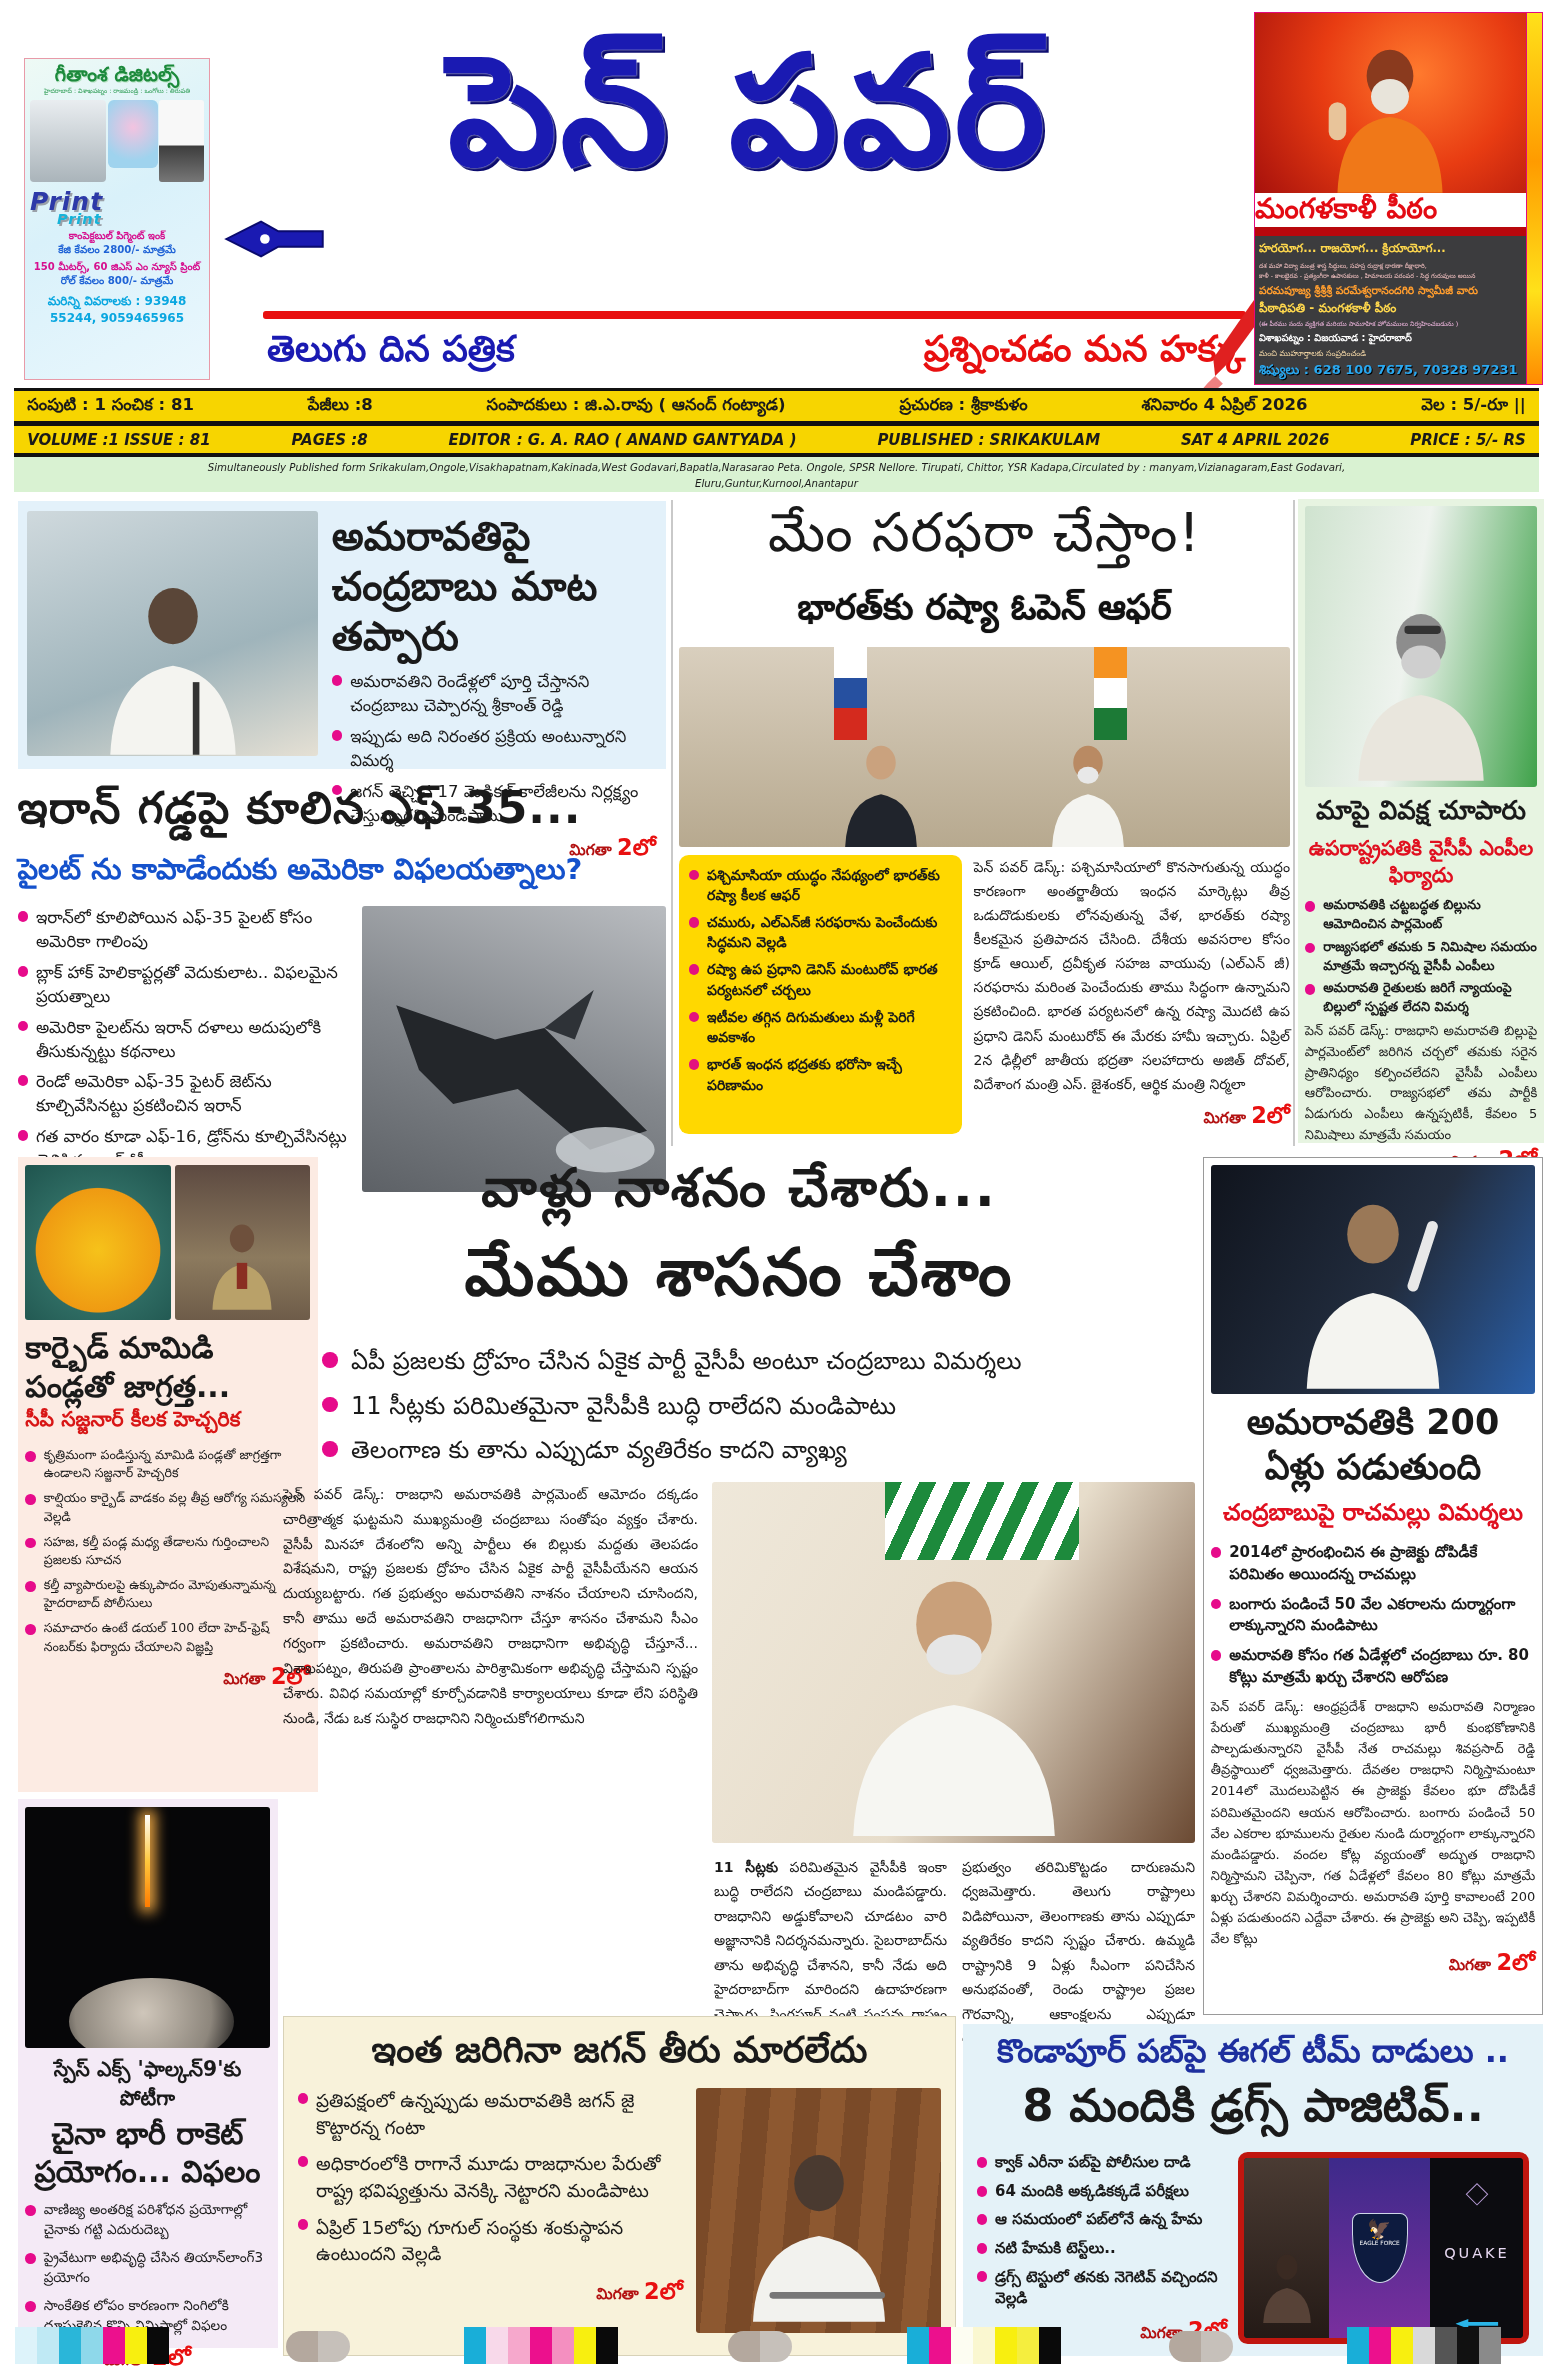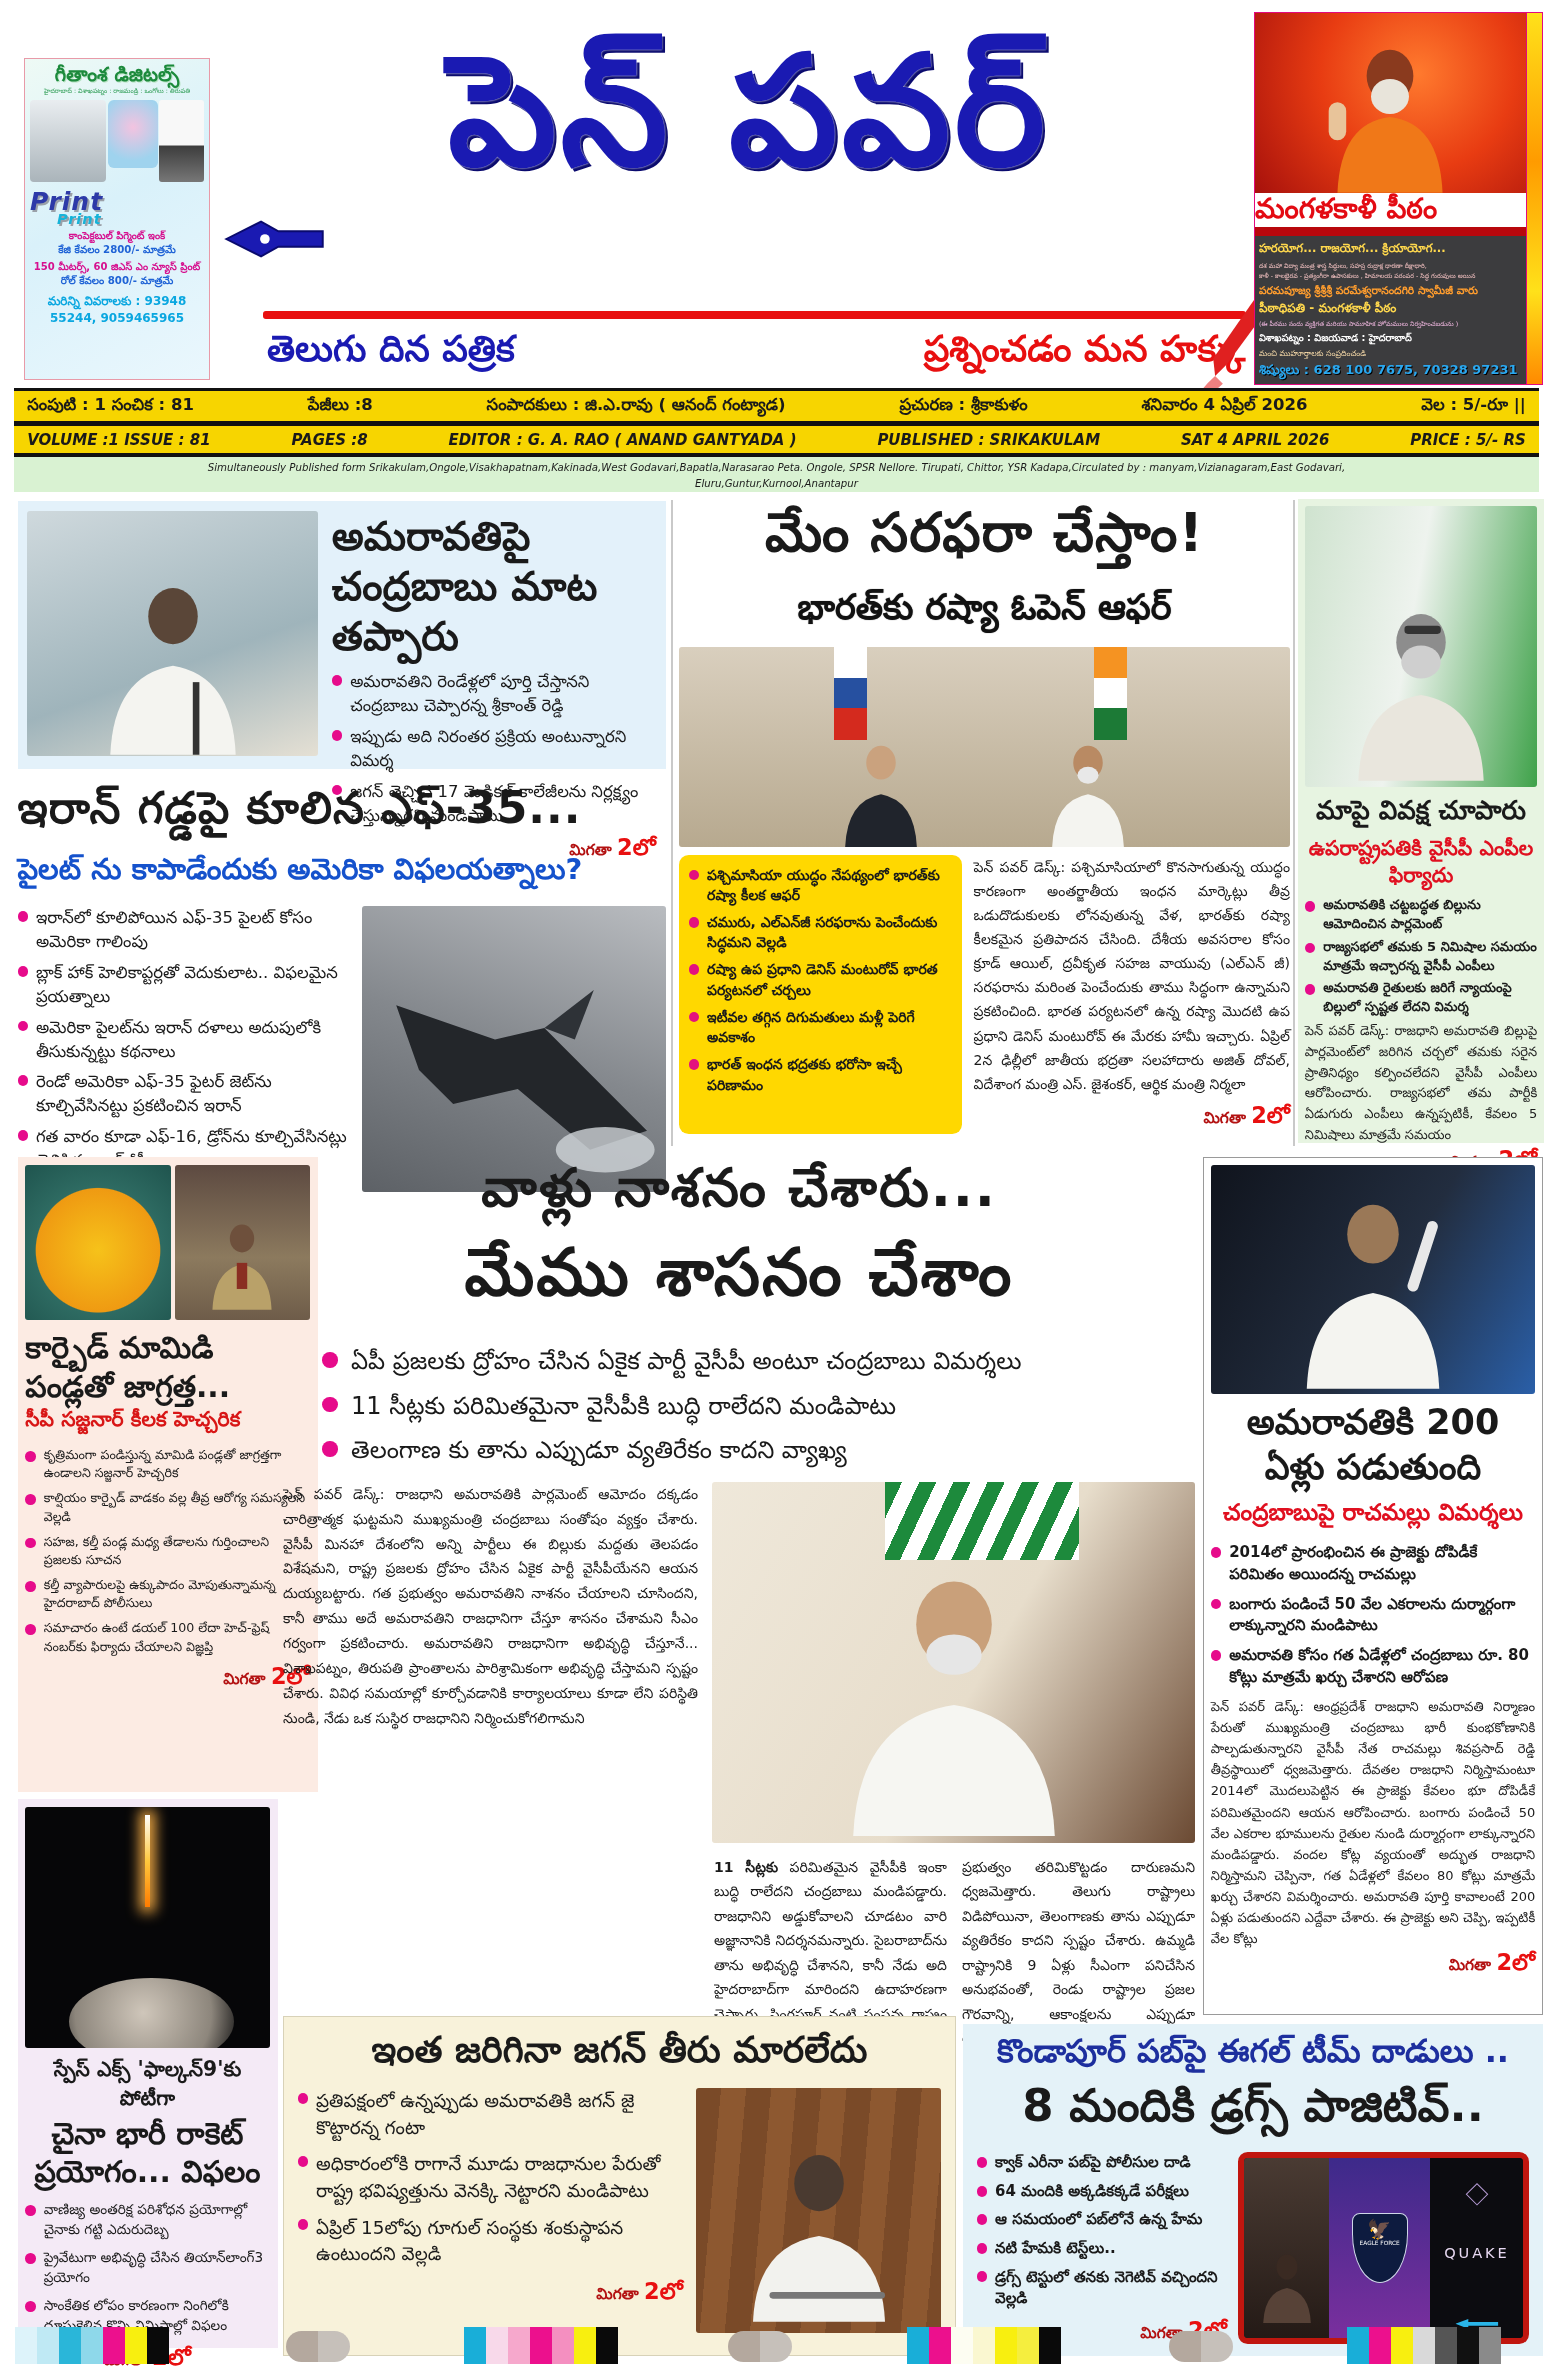--- a/index.html
+++ b/index.html
@@ -76,21 +76,21 @@
   .a1-head{font-size:40px;font-weight:bold;line-height:1.25;}
   .a1-bullets{font-size:16.5px;margin-top:9.7px;}
   .a2{position:absolute;left:17.5px;top:782px;width:648px;}
   .a2-head{font-size:44px;font-weight:bold;letter-spacing:1px;}
   .a2-sub{color:#1552cc;font-size:29px;font-weight:bold;margin-top:7.8px;}
   .a2-flex{display:flex;gap:9.7px;margin-top:13.6px;}
   .a2-bullets{width:335px;font-size:16.5px;}
   .a2-photo{width:304px;height:286px;background:linear-gradient(200deg,#b9bcc0 0%,#84888d 50%,#5d6166 100%);}
   .col2{position:absolute;left:679px;top:497px;width:611px;}
   .c2-h1{font-size:38px;font-weight:bold;text-align:center;letter-spacing:1px;}
-  .c2-h2{font-size:54px;font-weight:bold;text-align:center;letter-spacing:1px;margin-top:3.9px;}
+  .c2-h2{font-size:54px;font-weight:normal;text-align:center;letter-spacing:1px;margin-top:3.9px;}
   .c2-sub{font-size:35px;font-weight:bold;text-align:center;margin-top:9.7px;color:#111;
     text-shadow:0 0 1px #555;}
   .c2-photo{margin-top:11.6px;width:611px;height:200px;background:linear-gradient(180deg,#d9cfbe,#b7a98f);}
   .c2-bottom{display:flex;gap:11.6px;margin-top:7.8px;}
   .ybox{width:283px;background:#ffd800;border-radius:9.7px;padding:9.7px 9.7px;box-sizing:border-box;font-size:14px;font-weight:bold;}
   .ybox .blist li::before{background:#e3117e;}
   .c2-body{flex:1;font-size:14px;text-align:justify;line-height:1.72;}
   .col3{position:absolute;left:1298px;top:499px;width:246px;height:644px;background:#e7f4e1;
     box-sizing:border-box;padding:6.8px;}
   .c3-photo{width:100%;height:281px;background:linear-gradient(100deg,#cfe3cf 0%,#eef3ee 45%,#3fa24a 100%);}

